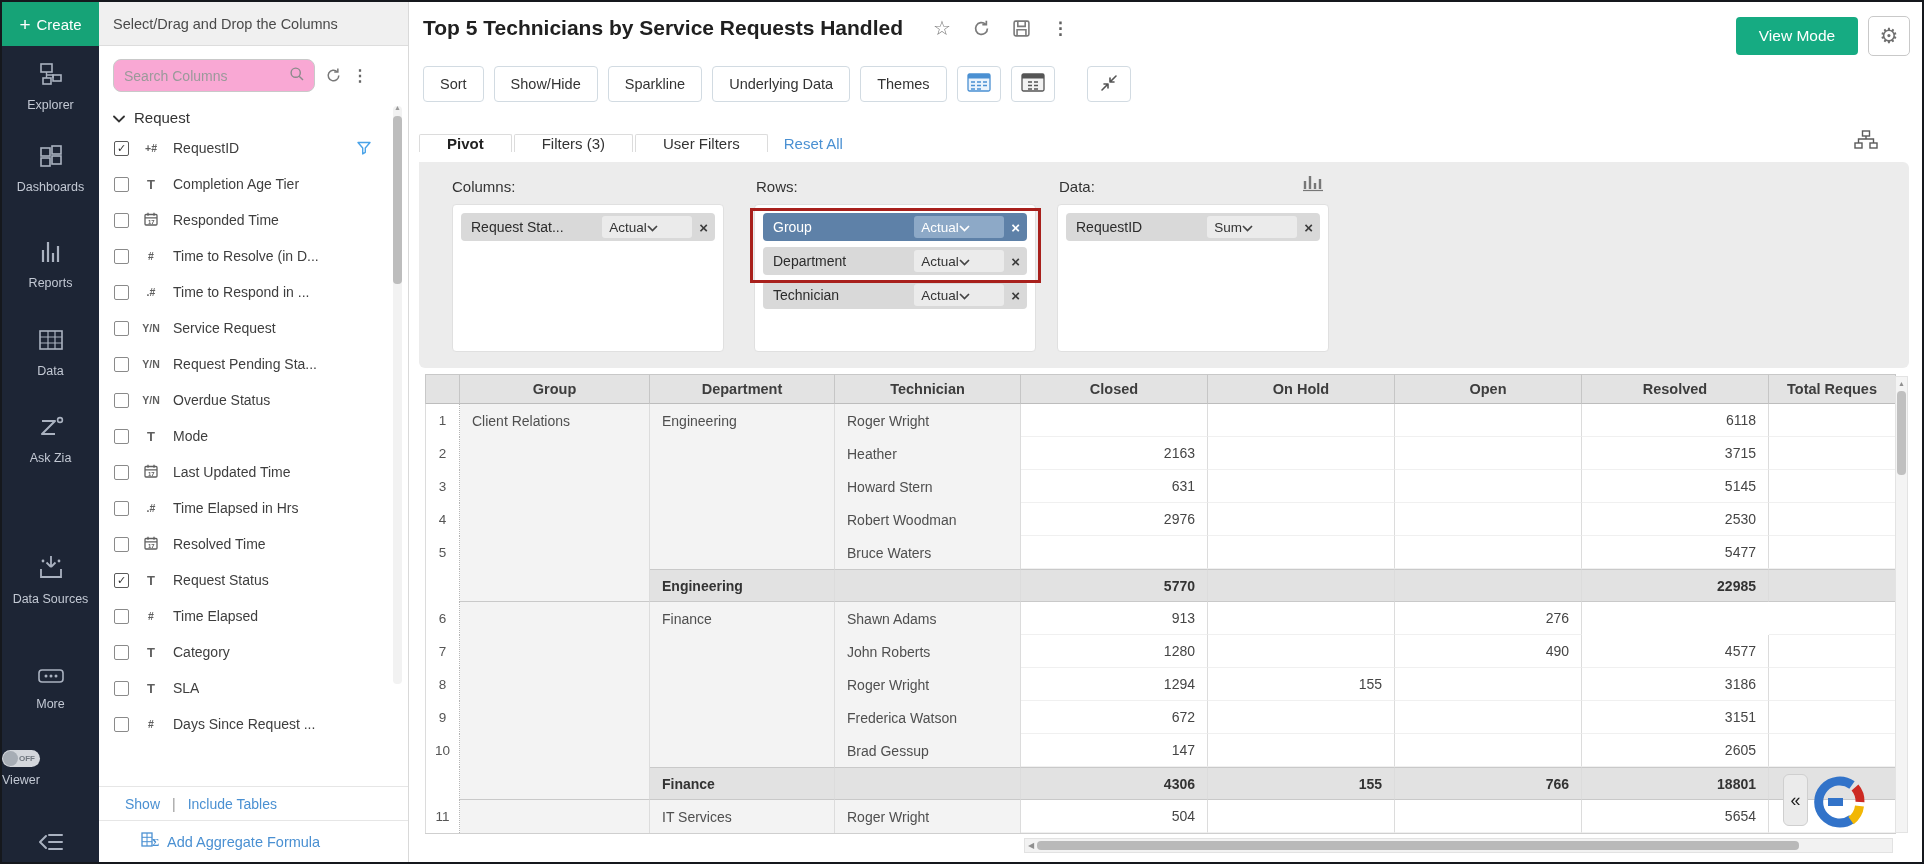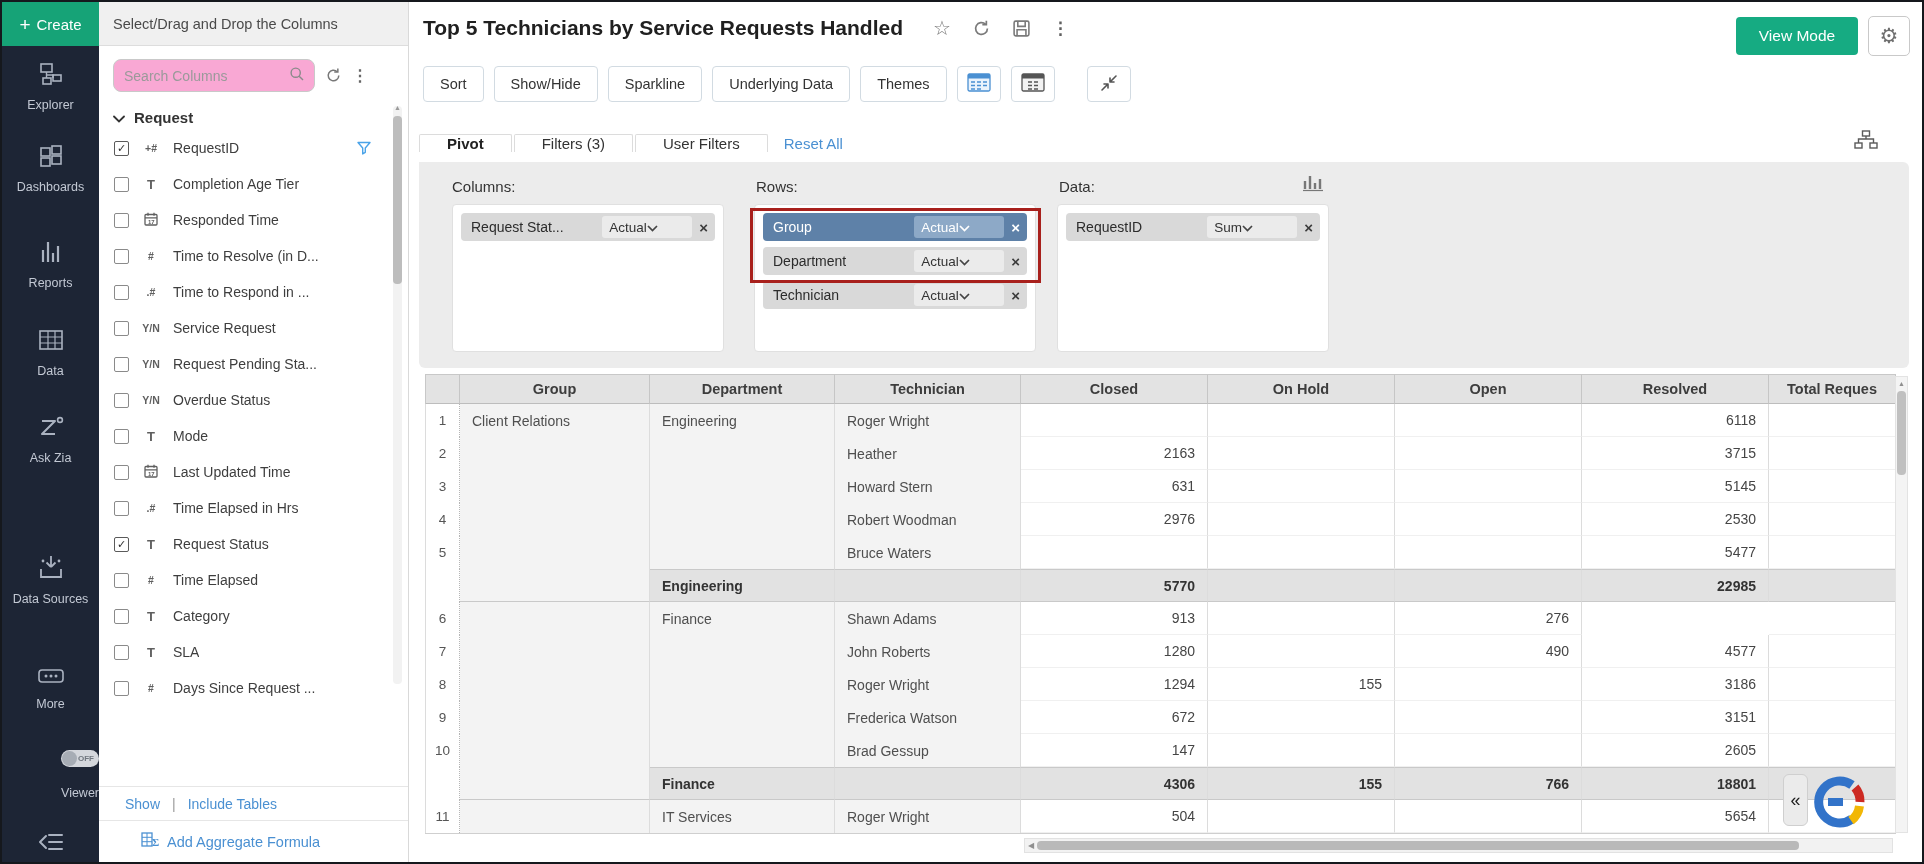--- a/index.html
+++ b/index.html
@@ -6,38 +6,38 @@
   html,body { width:1924px; height:864px; font-family:"Liberation Sans",sans-serif; background:#fff; }
   .app { position:relative; width:1924px; height:864px; background:#fff; border:2px solid #15181d; overflow:hidden; }
 
   
   .sidebar { position:absolute; left:0; top:0; width:97px; height:100%; background:var(--sidebar-bg,#1d2535); }
   .create-btn { position:absolute; top:0; left:0; width:100%; height:44px; background:var(--accent-green,#16a377);
     color:#fff; display:flex; align-items:center; justify-content:center; gap:6px; font-size:15px; cursor:pointer; }
   .create-plus { font-size:19px; font-weight:400; line-height:1; }
   .nav-item { position:absolute; width:100%; display:flex; flex-direction:column; align-items:center; gap:7px;
     color:#c3c9d4; font-size:12.5px; text-align:center; cursor:pointer; line-height:1.25; padding:0 2px; }
-  .viewer-block { position:absolute; top:748px; width:100%; display:flex; flex-direction:column; align-items:flex-end; gap:19px;
+  .viewer-block { position:absolute; top:748px; width:100%; display:flex; flex-direction:column; align-items:flex-start; gap:6px;
     color:#c3c9d4; font-size:12.5px; }
   .toggle-pill { width:38px; height:17px; background:#d4d7dc; border-radius:9px; position:relative; display:flex;
     align-items:center; justify-content:flex-end; padding-right:5px; font-size:8px; font-weight:700; color:#70777f; }
   .toggle-knob { position:absolute; left:1px; top:1px; width:15px; height:15px; background:#a7adb5; border-radius:50%; }
   .collapse-item { position:absolute; top:830px; width:100%; display:flex; justify-content:center; cursor:pointer; }
 
   
   .col-panel { position:absolute; left:97px; top:0; width:310px; height:100%; background:#fff; border-right:1px solid #d9d9d9; }
   .cp-header { height:44px; background:#f0f0f0; border-bottom:1px solid #ddd; display:flex; align-items:center;
     padding-left:14px; font-size:14.5px; color:#4a4a4a; }
   .search-row { display:flex; align-items:center; margin:13px 8px 0 14px; gap:10px; }
   .search-box { width:202px; height:33px; border:1px solid #c9c9c9; border-radius:8px; display:flex; align-items:center;
     padding:0 9px 0 10px; background:#f9a8d4; }
   .search-box input { border:none; outline:none; flex:1; font-size:14px; color:#333; min-width:0; background:transparent; }
   .search-box input::placeholder { color:#9a9a9a; }
   .cp-dots { font-size:16px; color:#666; font-weight:700; cursor:pointer; }
-  .group-header { display:flex; align-items:center; gap:9px; margin:17px 0 4px 14px; font-size:15px; font-weight:700; color:#333; }
+  .group-header { display:flex; align-items:center; gap:9px; margin:17px 0 4px 14px; font-size:15px; font-weight:400; color:#333; }
   .field-list { margin-top:4px; }
   .field-row { display:flex; align-items:center; height:36px; padding-left:15px; gap:10px; font-size:14px; color:#3e3e3e; position:relative; }
   .checkbox { flex:none; width:15px; height:15px; border:1.5px solid #8a8a8a; border-radius:2px; background:#fff;
     display:flex; align-items:center; justify-content:center; font-size:11px; color:#2f2f2f; cursor:pointer; }
   .checkbox.checked { border-color:#5a5a5a; }
   .ftype { flex:none; width:24px; color:#5f5f5f; font-size:10.5px; font-weight:700; text-align:center; }
   .ftype.t-text { font-size:13px; }
   .flabel { white-space:nowrap; overflow:hidden; }
   .funnel { position:absolute; right:36px; top:10px; }
   .cp-scrollbar { position:absolute; right:6px; top:104px; width:9px; height:578px; background:#f2f2f2; border-radius:4px; }
@@ -294,20 +294,29 @@
               <rect x="1" y="2.5" width="12" height="10.5" rx="1" fill="none" stroke="#5f5f5f" stroke-width="1.3"></rect>
               <path d="M1 5.8h12M4 .8v3M10 .8v3" stroke="#5f5f5f" stroke-width="1.3"></path>
               <text x="4" y="11.5" font-size="6" fill="#5f5f5f">17</text>
             </svg></span>
           <span class="flabel">Last Updated Time</span>
         </div>
         <div class="field-row">
           <span class="checkbox"></span>
           <span class="ftype">.#</span>
           <span class="flabel">Time Elapsed in Hrs</span>
+        </div>
+        <div class="field-row">
+          <span class="checkbox"></span>
+          <span class="ftype"><svg width="14" height="14" viewBox="0 0 14 14">
+              <rect x="1" y="2.5" width="12" height="10.5" rx="1" fill="none" stroke="#5f5f5f" stroke-width="1.3"></rect>
+              <path d="M1 5.8h12M4 .8v3M10 .8v3" stroke="#5f5f5f" stroke-width="1.3"></path>
+              <text x="4" y="11.5" font-size="6" fill="#5f5f5f">17</text>
+            </svg></span>
+          <span class="flabel">Resolved Time</span>
         </div>
         <div class="field-row">
           <span class="checkbox checked">✓</span>
           <span class="ftype t-text">T</span>
           <span class="flabel">Request Status</span>
         </div>
         <div class="field-row">
           <span class="checkbox"></span>
           <span class="ftype">#</span>
           <span class="flabel">Time Elapsed</span>

